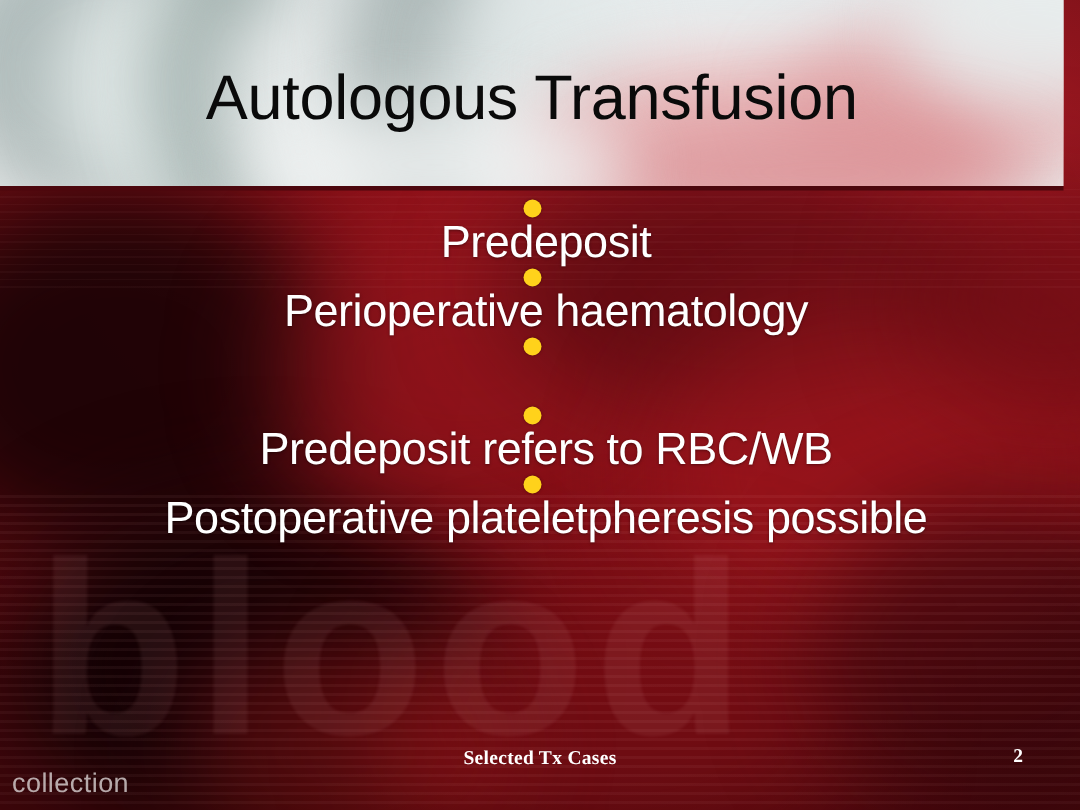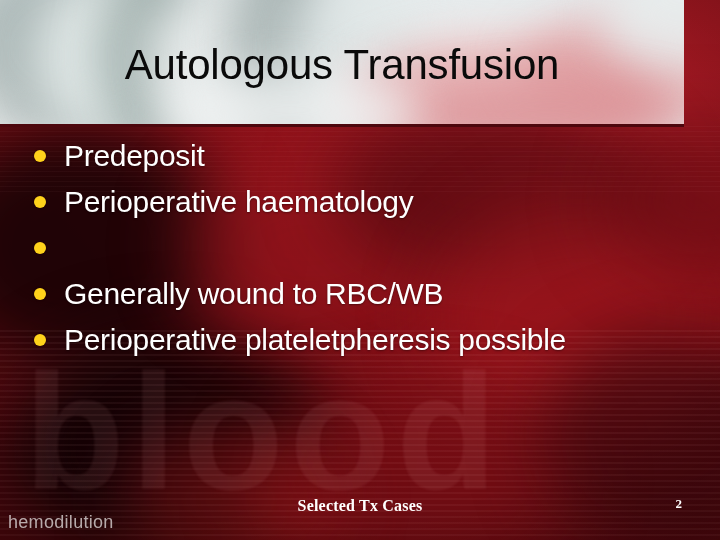--- a/index.html
+++ b/index.html
@@ -94,20 +94,21 @@
   
   .header {
     position: absolute;
     left: 0;
     top: 0;
     width: 684px;
     height: 124px;
     overflow: hidden;
     background: linear-gradient(180deg, #e7eced 0%, #eef2f2 40%, #f2f4f4 72%, #eceeee 100%);
     border-bottom: 3px solid #4c070d;
+    padding-left: 25px;
   }
   .hdr-blob {
     position: absolute;
     border-radius: 50%;
     filter: blur(22px);
   }
   .h1 { left: -40px; top: -50px; width: 220px; height: 190px; background: rgba(128,146,143,0.55); }
   .h2 { left: 40px;  top: -30px; width: 150px; height: 170px; background: rgba(228,235,234,0.95); }
   .h3 { left: 95px;  top: -45px; width: 120px; height: 200px; background: rgba(118,137,134,0.5); }
   .h4 { left: 150px; top: -10px; width: 130px; height: 150px; background: rgba(236,240,240,0.9); }
@@ -137,20 +138,21 @@
   .bullets {
     position: absolute;
     left: 34px;
     top: 133px;
     width: 660px;
   }
   .bullet-row {
     display: flex;
     align-items: center;
     height: 46px;
+    flex-direction: column;
   }
   .bullet-dot {
     width: 12px;
     height: 12px;
     border-radius: 50%;
     background: #ffd21b;
     flex: 0 0 auto;
     margin-right: 18px;
     box-shadow: 0 0 2px rgba(0,0,0,0.35);
   }
@@ -165,21 +167,21 @@
 
   
   .footer-note {
     position: absolute;
     left: 0;
     right: 0;
     top: 497px;
     text-align: center;
     font-family: "Liberation Serif", serif;
     font-weight: bold;
-    font-size: 16px;
+    font-size: 13px;
     color: #ffffff;
     letter-spacing: 0.2px;
   }
   .page-number {
     position: absolute;
     right: 38px;
     top: 496px;
     font-family: "Liberation Serif", serif;
     font-weight: bold;
     font-size: 13px;
@@ -236,25 +238,25 @@
     </div>
     <div class="bullet-row">
       <span class="bullet-dot"></span>
       <span class="bullet-text">Perioperative haematology</span>
     </div>
     <div class="bullet-row">
       <span class="bullet-dot"></span>
     </div>
     <div class="bullet-row">
       <span class="bullet-dot"></span>
-      <span class="bullet-text">Generally wound to RBC/WB</span>
-    </div>
-    <div class="bullet-row">
-      <span class="bullet-dot"></span>
-      <span class="bullet-text">Perioperative plateletpheresis possible</span>
+      <span class="bullet-text">Predeposit refers to RBC/WB</span>
+    </div>
+    <div class="bullet-row">
+      <span class="bullet-dot"></span>
+      <span class="bullet-text">Postoperative plateletpheresis possible</span>
     </div>
   </div>
 
   <div class="footer-note">Selected Tx Cases</div>
   <div class="page-number">2</div>
-  <div class="brand">hemodilution</div>
+  <div class="brand">collection</div>
 
 </div>
 
 </body></html>

